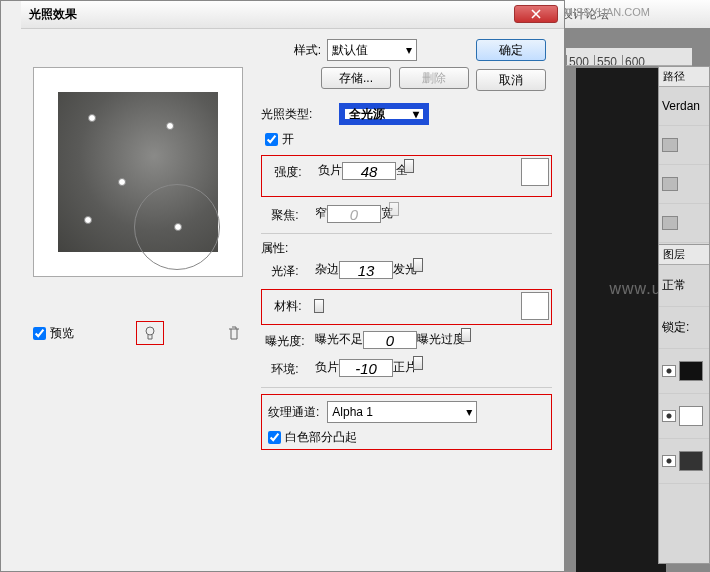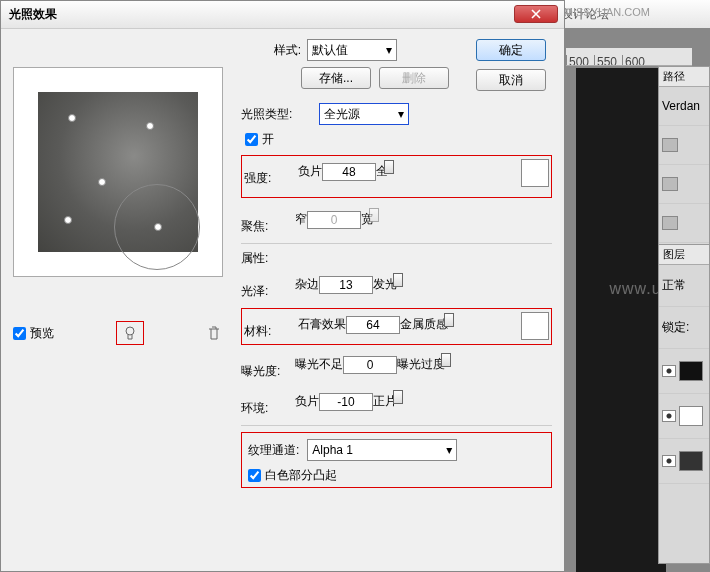--- a/index.html
+++ b/index.html
@@ -1,17 +1,17 @@
 <!DOCTYPE html>
 <html><head>
 <meta charset="utf-8">
 <style>
 * { box-sizing: border-box; margin: 0; padding: 0; font-family: "Microsoft YaHei", SimSun, sans-serif; font-size: 12px; }
 body { background: #888; width: 710px; height: 572px; position: relative; overflow: hidden; }
-.main-dialog { position: absolute; left: 0; top: 0; width: 565px; height: 572px; background: #f0f0f0; border: 1px solid #888; }
+.main-dialog { position: absolute; left: 0; top: 0; width: 565px; height: 572px; background: #f0f0f0; border: 1px solid #888; padding-left: 20px; }
 .titlebar { height: 28px; background: linear-gradient(#fdfdfd, #e6e6e6); border-bottom: 1px solid #ccc; display: flex; align-items: center; padding: 0 8px; }
 .titlebar .title { font-weight: bold; }
 .close-btn { position: absolute; right: 6px; top: 4px; width: 44px; height: 18px; background: linear-gradient(#e07070, #c73030); border: 1px solid #a03030; border-radius: 3px; color: #fff; display: flex; align-items: center; justify-content: center; cursor: pointer; }
 .body { padding: 10px 12px; display: flex; gap: 10px; }
 .left-col { width: 218px; }
 .right-col { flex: 1; }
 .style-row { display: flex; align-items: center; gap: 6px; margin-bottom: 6px; }
 .style-row label { width: 60px; text-align: right; }
 .select { height: 22px; border: 1px solid #888; background: #fff; padding: 0 18px 0 4px; position: relative; display: inline-flex; align-items: center; cursor: pointer; min-width: 90px; }
 .select::after { content: "▾"; position: absolute; right: 4px; }
@@ -24,32 +24,32 @@
 .preview-inner { width: 160px; height: 160px; background: radial-gradient(circle at 60% 40%, #8a8a88 0%, #5a5a58 55%, #434340 100%); position: relative; }
 .dot { width: 8px; height: 8px; background: #fff; border: 1px solid #888; border-radius: 50%; position: absolute; }
 .ring { width: 86px; height: 86px; border: 1px solid #888; border-radius: 50%; position: absolute; }
 .preview-footer { display: flex; align-items: center; justify-content: space-between; margin-top: 44px; }
 .chk { display: inline-flex; align-items: center; gap: 4px; cursor: pointer; }
 .chk input { width: 13px; height: 13px; }
 .lightbulb { width: 28px; height: 24px; border: 1px solid #d00; display: flex; align-items: center; justify-content: center; cursor: pointer; }
 .trash { width: 18px; height: 20px; cursor: pointer; display: flex; align-items: center; justify-content: center; }
 .grp-title { font-weight: normal; margin-bottom: 4px; }
 .slider-row { display: flex; align-items: center; gap: 6px; margin-bottom: 8px; }
-.slider-row .lbl { width: 48px; text-align: left; margin-top: 12px; }
+.slider-row .lbl { width: 48px; text-align: center; }
 .slider-area { flex: 1; display: flex; }
 .slider-labels { display: flex; justify-content: space-between; font-size: 12px; margin-bottom: 2px; }
 .slider-track { height: 4px; background: linear-gradient(#ccc, #eee); border: 1px solid #888; position: relative; margin: 2px 0; }
 .slider-thumb { width: 10px; height: 14px; background: linear-gradient(#fdfdfd,#ddd); border: 1px solid #666; position: absolute; top: -6px; transform: translateX(-50%); cursor: pointer; }
-.numbox { width: 54px; height: 18px; border: 1px solid #888; background: #fff; text-align: center; font-size: 12px; }
+.numbox { width: 54px; height: 18px; border: 1px solid #888; background: #fff; text-align: center; font-size: 15px; font-style: italic; }
 .swatch { width: 28px; height: 28px; border: 1px solid #888; background: #fff; cursor: pointer; }
 .redbox { border: 1px solid #d00; padding: 2px; }
 .right-col .divider { height: 1px; background: #ccc; margin: 6px 0; }
 .light-type-row { display: flex; align-items: center; gap: 6px; margin: 12px 0 6px; }
 .light-type-row .lbl { width: 72px; }
-.select.redframe { border: 1px solid #1d4ed8; }
+.select.redframe { border: 6px solid #1d4ed8; font-weight: bold; }
 
 .host-strip { position: absolute; right: 0; top: 0; width: 180px; height: 28px; background: linear-gradient(#fdfdfd,#e6e6e6); border-left: 1px solid #bbb; display: flex; align-items: center; padding: 0 6px; gap: 6px; color: #555; }
 .ruler { position: absolute; top: 48px; left: 566px; right: 18px; height: 18px; background: #e4e4e4; border-bottom: 1px solid #aaa; font-size: 9px; color: #444; display: flex; align-items: flex-end; overflow: hidden; }
 .ruler span { border-left: 1px solid #888; padding: 0 2px; height: 10px; width: 28px; }
 .canvas-dark { position: absolute; top: 68px; left: 576px; width: 90px; height: 504px; background: #1a1a1a; }
 .panel { position: absolute; right: 0; width: 52px; background: #d8d8d8; border: 1px solid #999; }
 .panel.char { top: 66px; height: 200px; }
 .panel.layers { top: 244px; height: 320px; }
 .panel .tab { background: #e8e8e8; border-bottom: 1px solid #aaa; padding: 2px 4px; font-size: 11px; }
 .mini-row { padding: 12px 3px; border-bottom: 1px solid #ccc; display: flex; align-items: center; gap: 3px; font-size: 11px; }
@@ -237,25 +237,20 @@
           <div class="slider-track">
               <div class="slider-thumb" style="left:56%"></div>
             </div>
         </div>
       </div>
 
       <div class="redbox" style="margin-bottom:6px;">
         <div class="slider-row" style="margin-bottom:2px;">
           <span class="lbl">材料:</span>
           <div class="slider-area">
-            <div class="slider-labels">
-              <span>石膏效果</span>
-              <input class="numbox" value="64" style="">
-              <span>金属质感</span>
-            </div>
             <div class="slider-track">
                 <div class="slider-thumb" style="left:82%"></div>
               </div>
           </div>
           <div class="swatch"></div>
         </div>
       </div>
 
       <div class="slider-row">
         <span class="lbl">曝光度:</span>

